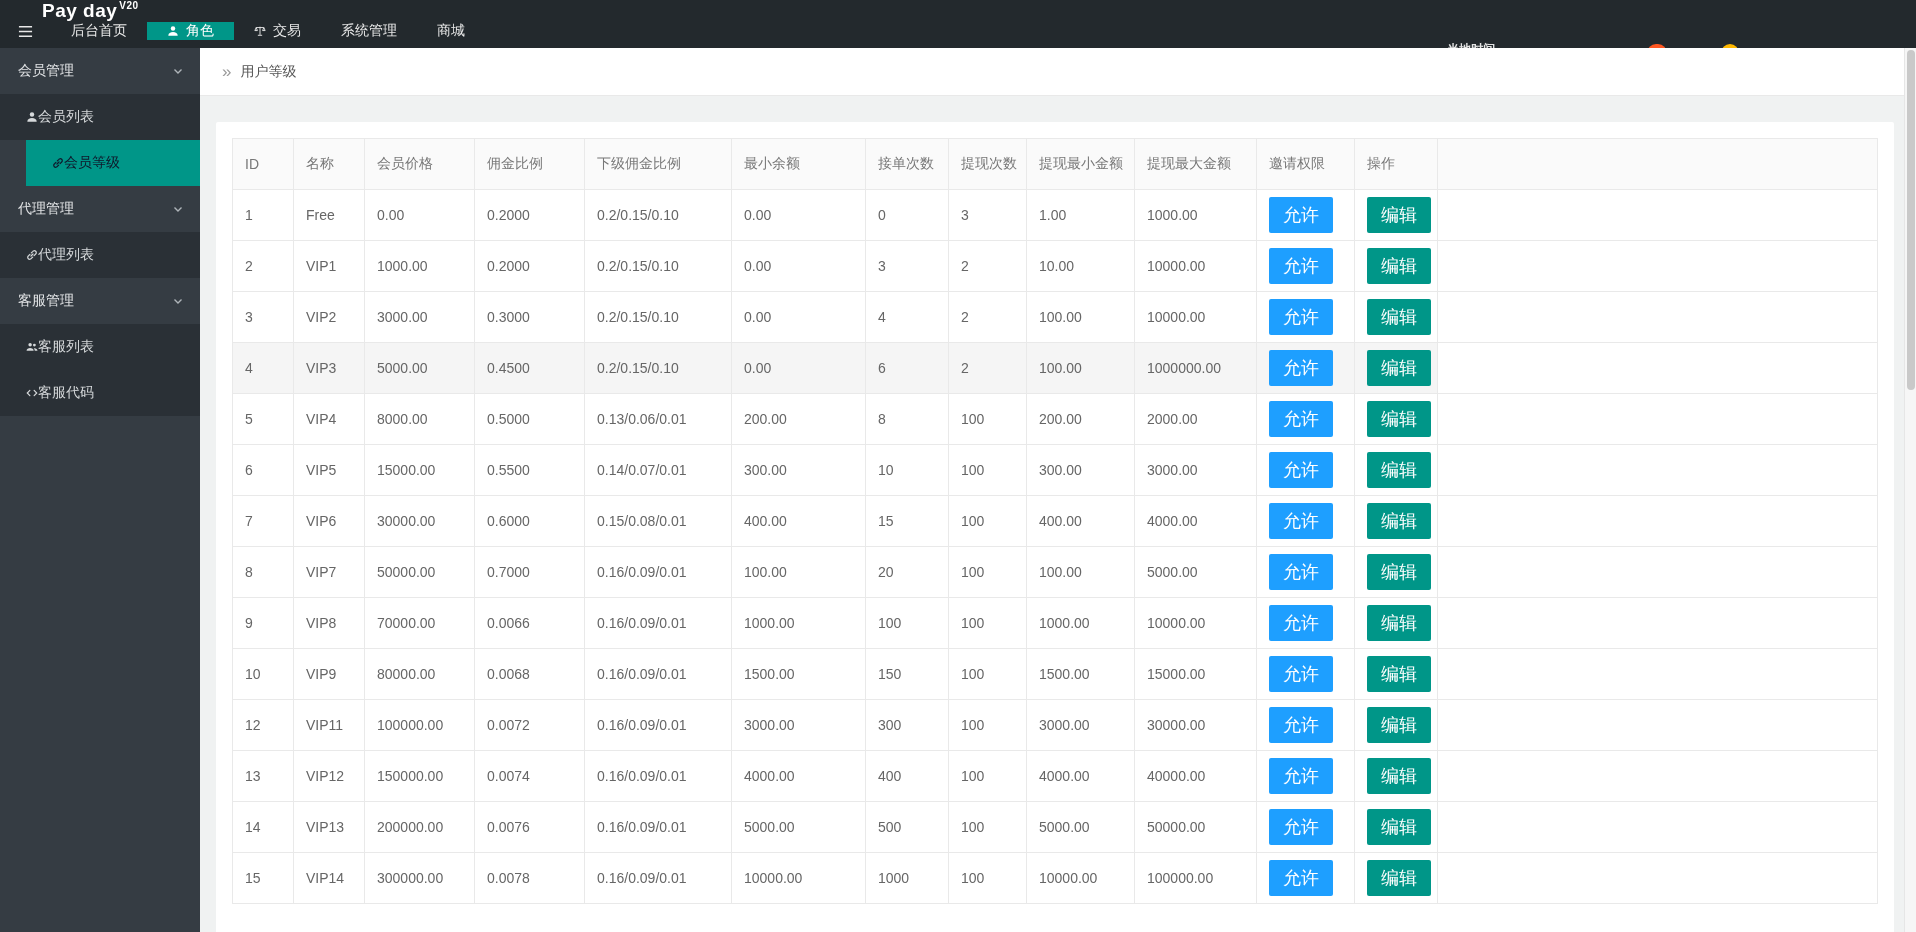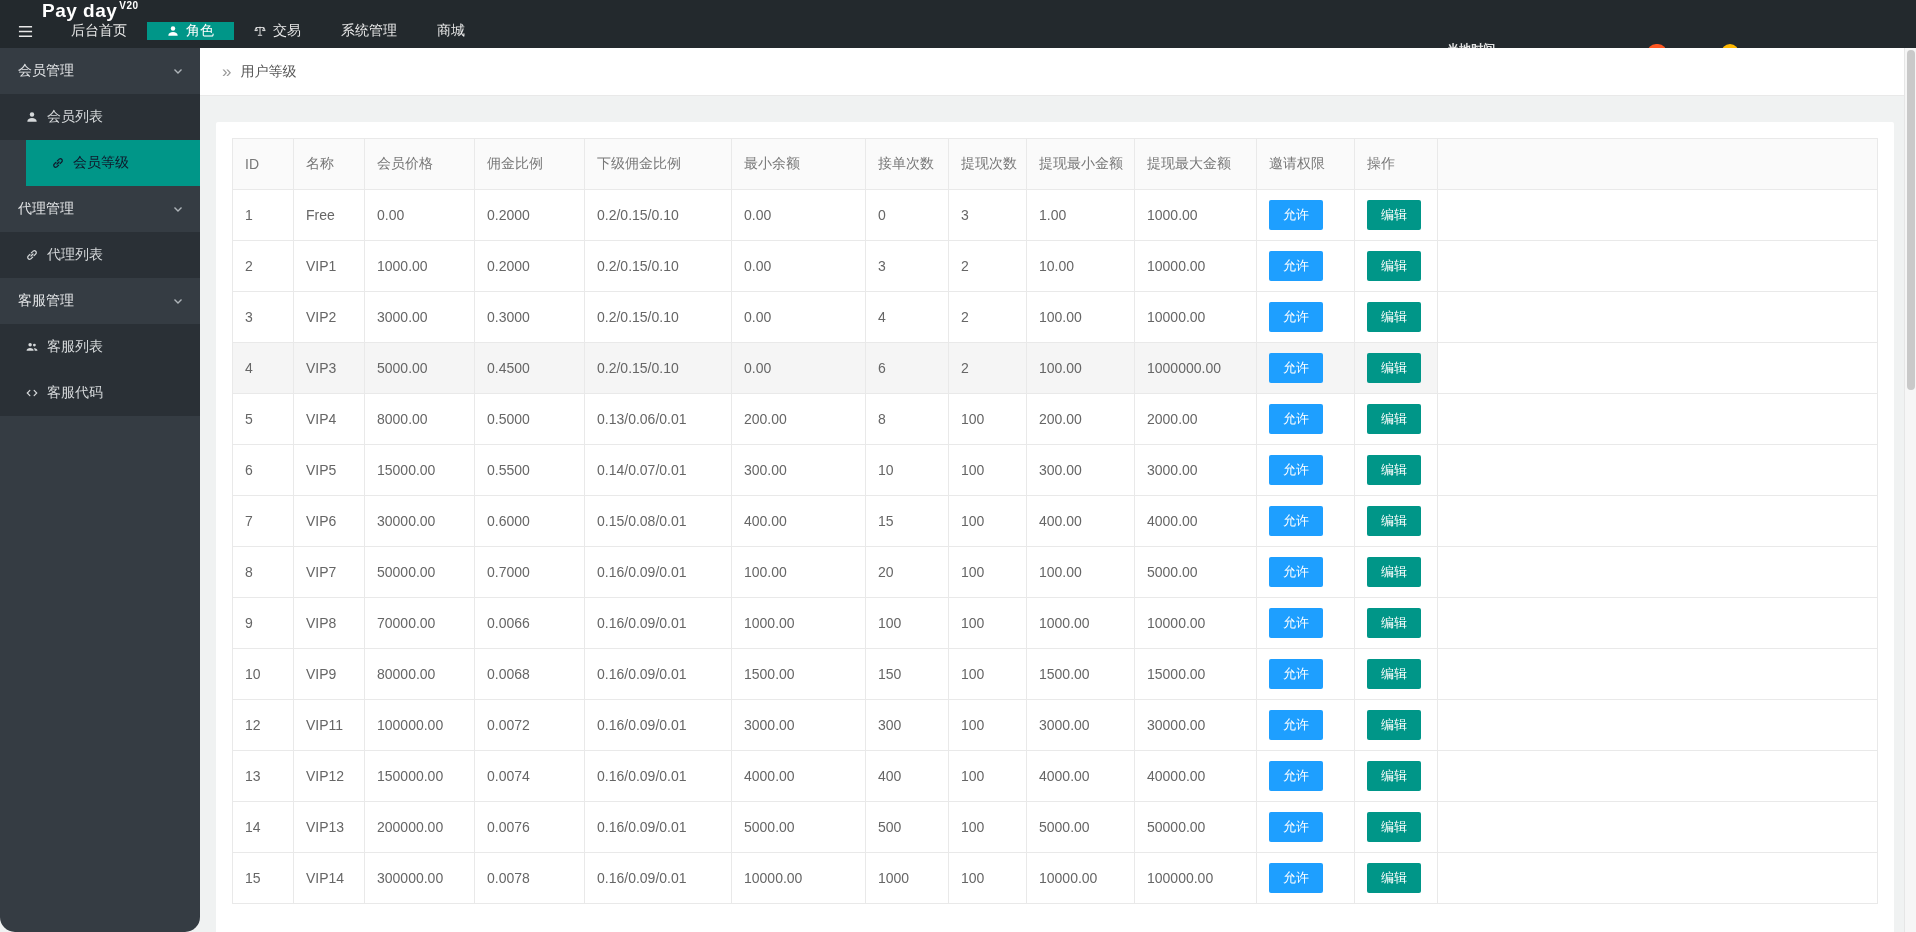--- a/index.html
+++ b/index.html
@@ -25,45 +25,45 @@
     border-radius:9px; font-size:11px; color:#fff; text-align:center; padding:8px 4px; }
   .badge.red { background:#ff5722; }
   .badge.yellow { background:#ffb800; }
   .icn { width:15px; height:15px; display:inline-block; flex-shrink:0; }
   .icn.small { width:12px; height:12px; }
 
   
   .body-row { flex:1; display:flex; overflow:hidden; position:relative; }
 
   
-  .sidebar { width:200px; background:#353c43; flex-shrink:0; display:flex; flex-direction:column;border-radius:15px; }
+  .sidebar { width:200px; background:#353c43; flex-shrink:0; display:flex; flex-direction:column; }
   .side-item { height:46px; display:flex; align-items:center; font-size:14px; cursor:pointer; color:#e2e4e6; }
   .side-item.group { padding:0 16px 0 18px; background:#353c43; }
   .side-item.group .chev { margin-left:auto; color:#aeb4b9; }
-  .side-item.child { padding-left:26px; gap:9px; background:#2a3036; color:#d6d9db; }
+  .side-item.child { padding-left:26px; background:#2a3036; color:#d6d9db; }
   .side-item.child.active { background:#009688; color:#0f172a;margin-left:26px; }
 
   
   .main { flex:1; display:flex; flex-direction:column; overflow:hidden; background:#f0f2f2; }
   .breadcrumb-bar { height:48px; background:#fff; border-bottom:1px solid #e9e9e9;
     display:flex; align-items:center; padding:0 22px; flex-shrink:0; }
   .crumb-icon { color:#999; font-size:17px; margin-right:9px; }
   .crumb-title { color:#555; font-size:14px; }
   .content { flex:1; padding:26px 22px 0 16px; overflow:hidden; }
   .card { background:#fff; border-radius:2px; padding:16px; min-height:900px; }
 
   
   table.grid { width:100%; border-collapse:collapse; table-layout:fixed; font-size:14px; color:#666; }
   table.grid th { background:#fafafa; font-weight:400; color:#777; }
   table.grid th, table.grid td { border:1px solid #e9e9e9; height:51px; padding:0 12px;
     text-align:left; vertical-align:middle; white-space:nowrap; overflow:hidden; }
   td.filler { border:none; background:#fff; }
   th.filler-head { background:#fafafa; border:1px solid #e9e9e9; border-right:none; }
   tr.row-hl td:not(.filler) { background:#f5f5f5; }
-  .btn { border:none; border-radius:2px; color:#fff; font-size:13px; padding:6px 14px;
+  .btn { border:none; border-radius:2px; color:#fff; font-size:18px; padding:6px 14px;
     cursor:pointer; font-family:Liberation Mono, monospace; }
   .btn-allow { background:#1e9fff; }
   .btn-edit { background:#009688; }
 
   
   .scrollbar { position:absolute; right:0; top:0; bottom:0; width:12px; background:#f6f6f6;
     border-left:1px solid #e6e6e6; }
   .scroll-thumb { position:absolute; top:2px; left:2px; width:8px; height:340px;
     background:#c9c9c9; border-radius:4px; cursor:pointer; }
 </style>

